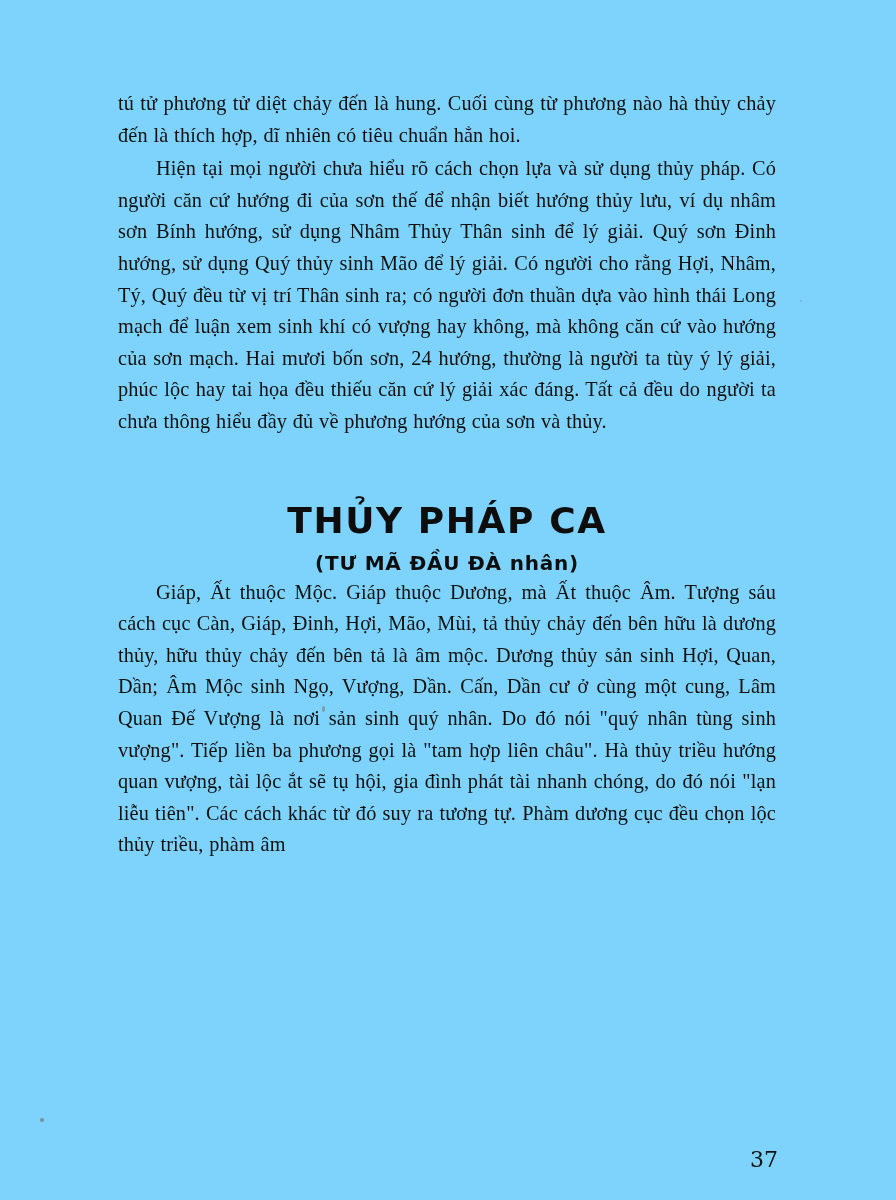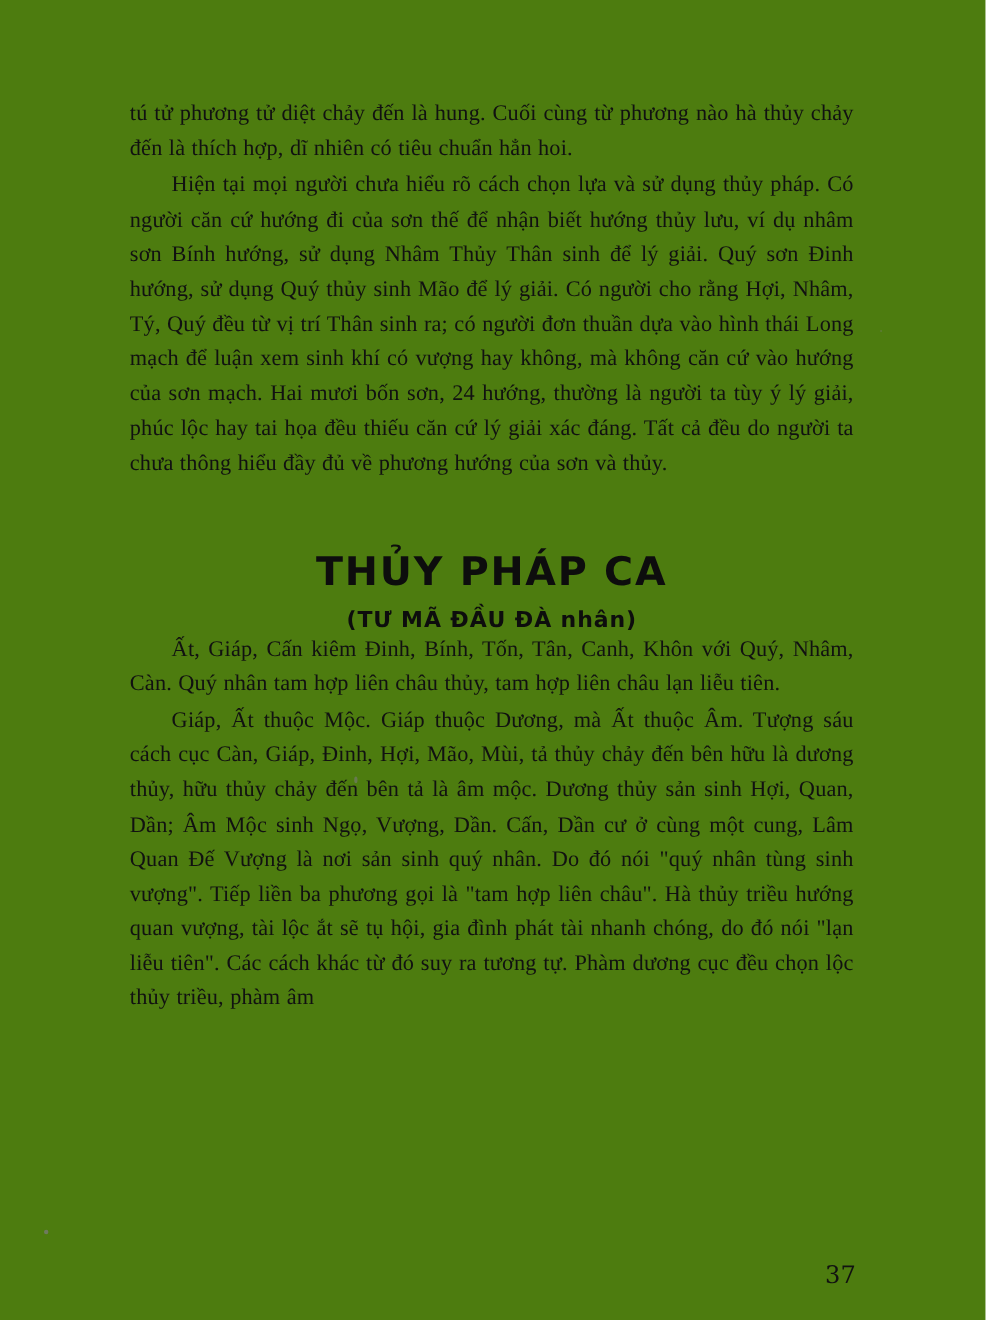--- a/index.html
+++ b/index.html
@@ -14,21 +14,21 @@
     font-family: "Liberation Serif", "DejaVu Serif", serif;
     color: #111111;
     overflow: hidden;
   }
 
   .page {
     position: absolute;
     left: 0; top: 0;
     width: 896px;
     height: 1200px;
-    background: #4d7c0f;
+    background: #7dd3fc;
   }
 
   .text-block {
     position: absolute;
     left: 118px;
     top: 88px;
     width: 658px;
   }
 
   p.para {
@@ -103,21 +103,20 @@
     <p class="para">tú tử phương tử diệt chảy đến là hung. Cuối cùng từ phương nào hà thủy chảy đến là thích hợp, dĩ nhiên có tiêu chuẩn hẳn hoi.</p>
 
     <p class="para indent gap-para">Hiện tại mọi người chưa hiểu rõ cách chọn lựa và sử dụng thủy pháp. Có người căn cứ hướng đi của sơn thế để nhận biết hướng thủy lưu, ví dụ nhâm sơn Bính hướng, sử dụng Nhâm Thủy Thân sinh để lý giải. Quý sơn Đinh hướng, sử dụng Quý thủy sinh Mão để lý giải. Có người cho rằng Hợi, Nhâm, Tý, Quý đều từ vị trí Thân sinh ra; có người đơn thuần dựa vào hình thái Long mạch để luận xem sinh khí có vượng hay không, mà không căn cứ vào hướng của sơn mạch. Hai mươi bốn sơn, 24 hướng, thường là người ta tùy ý lý giải, phúc lộc hay tai họa đều thiếu căn cứ lý giải xác đáng. Tất cả đều do người ta chưa thông hiểu đầy đủ về phương hướng của sơn và thủy.</p>
 
 
     <div class="heading-wrap">
       <h1 class="doc-title">THỦY PHÁP CA</h1>
       <h2 class="doc-subtitle">(TƯ MÃ ĐẦU ĐÀ nhân)</h2>
     </div>
 
-    <p class="para indent after-heading">Ất, Giáp, Cấn kiêm Đinh, Bính, Tốn, Tân, Canh, Khôn với Quý, Nhâm, Càn. Quý nhân tam hợp liên châu thủy, tam hợp liên châu lạn liễu tiên.</p>
 
     <p class="para indent gap-para">Giáp, Ất thuộc Mộc. Giáp thuộc Dương, mà Ất thuộc Âm. Tượng sáu cách cục Càn, Giáp, Đinh, Hợi, Mão, Mùi, tả thủy chảy đến bên hữu là dương thủy, hữu thủy chảy đến bên tả là âm mộc. Dương thủy sản sinh Hợi, Quan, Dần; Âm Mộc sinh Ngọ, Vượng, Dần. Cấn, Dần cư ở cùng một cung, Lâm Quan Đế Vượng là nơi sản sinh quý nhân. Do đó nói "quý nhân tùng sinh vượng". Tiếp liền ba phương gọi là "tam hợp liên châu". Hà thủy triều hướng quan vượng, tài lộc ắt sẽ tụ hội, gia đình phát tài nhanh chóng, do đó nói "lạn liễu tiên". Các cách khác từ đó suy ra tương tự. Phàm dương cục đều chọn lộc thủy triều, phàm âm</p>
 
   </div>
 
   <div class="page-number">37</div>
 
   <span class="speck speck-a"></span>
   <span class="speck speck-b"></span>
   <span class="speck speck-c"></span>

